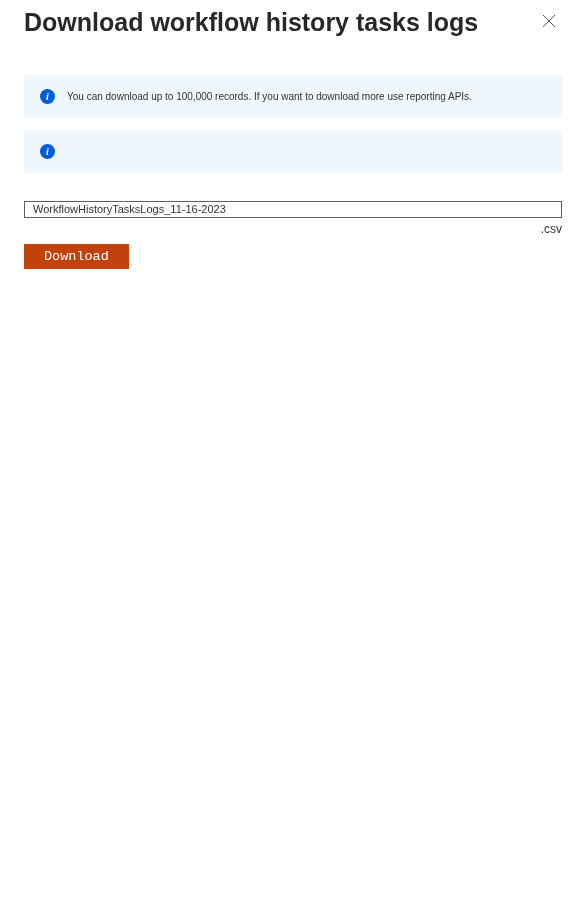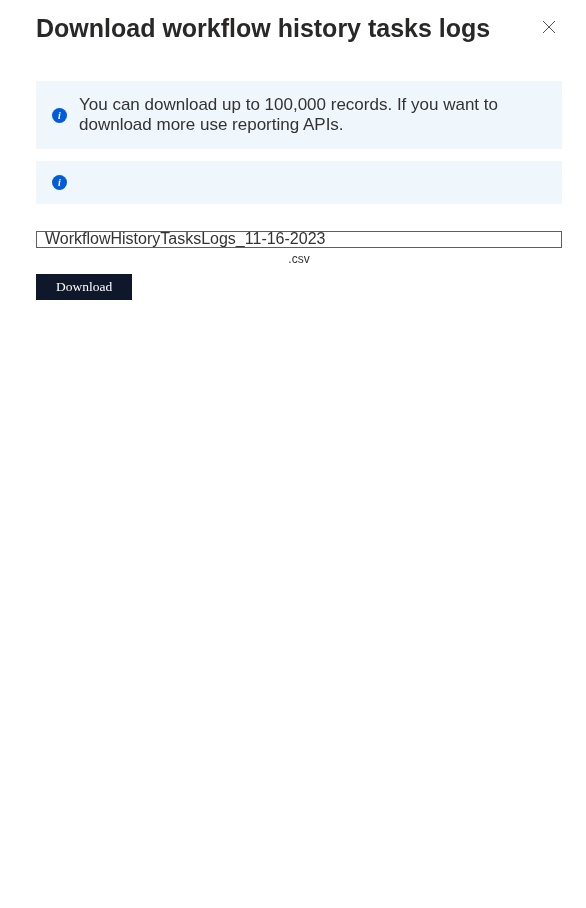--- a/index.html
+++ b/index.html
@@ -8,22 +8,21 @@
       padding: 0;
     }
     body {
       font-family: "Segoe UI", -apple-system, BlinkMacSystemFont, sans-serif;
       background: #ffffff;
       width: 586px;
       height: 908px;
       overflow: hidden;
     }
     .panel {
-      padding: 14px 24px;
-      margin-left: 12px;
+      padding: 8px 24px;
     }
     .panel-header {
       display: flex;
       justify-content: space-between;
       align-items: center;
       margin-bottom: 38px;
     }
     .panel-title {
       font-size: 25px;
       font-weight: 600;
@@ -59,63 +58,63 @@
       display: flex;
       align-items: center;
       justify-content: center;
       font-size: 10px;
       font-weight: bold;
       font-style: italic;
       font-family: Georgia, serif;
       flex-shrink: 0;
     }
     .info-text {
-      font-size: 17px;
+      font-size: 10px;
       color: #333333;
     }
     .form-section {
       margin-top: 26px;
     }
     .field-label {
       font-size: 13px;
       color: #333333;
       margin-bottom: 6px;
       display: block;
     }
     .required-asterisk {
       color: #a4262c;
       margin-left: 2px;
     }
     .text-input {
       width: 100%;
       padding: 4px 8px;
-      font-size: 16px;
+      font-size: 11px;
       border: 1px solid #605e5c;
       background: #ffffff;
       color: #333333;
       height: 17px;
       font-family: inherit;
     }
     .extension-row {
       display: flex;
-      justify-content: center;
+      justify-content: flex-end;
       margin-top: 4px;
       margin-bottom: 8px;
     }
     .extension-label {
       font-size: 12px;
       color: #333333;
     }
     .download-btn {
-      background: #0f172a;
+      background: #c2410c;
       color: #ffffff;
       border: none;
       padding: 5px 20px;
       font-size: 13.5px;
-      font-family: Liberation Serif, serif;
+      font-family: Liberation Mono, monospace;
       cursor: pointer;
       font-weight: 400;
     }
   </style>
 </head>
 <body>
 
 <div class="panel">
   <div class="panel-header">
     <h1 class="panel-title">Download workflow history tasks logs</h1>

